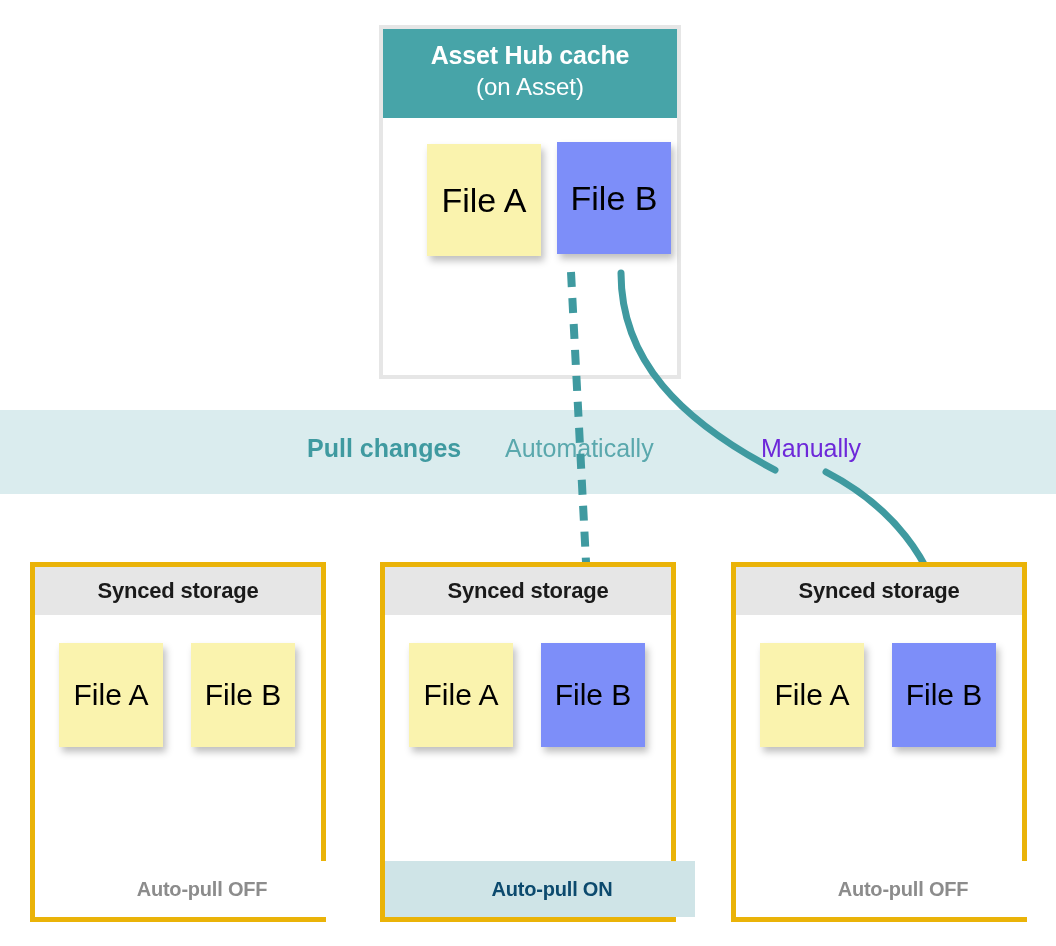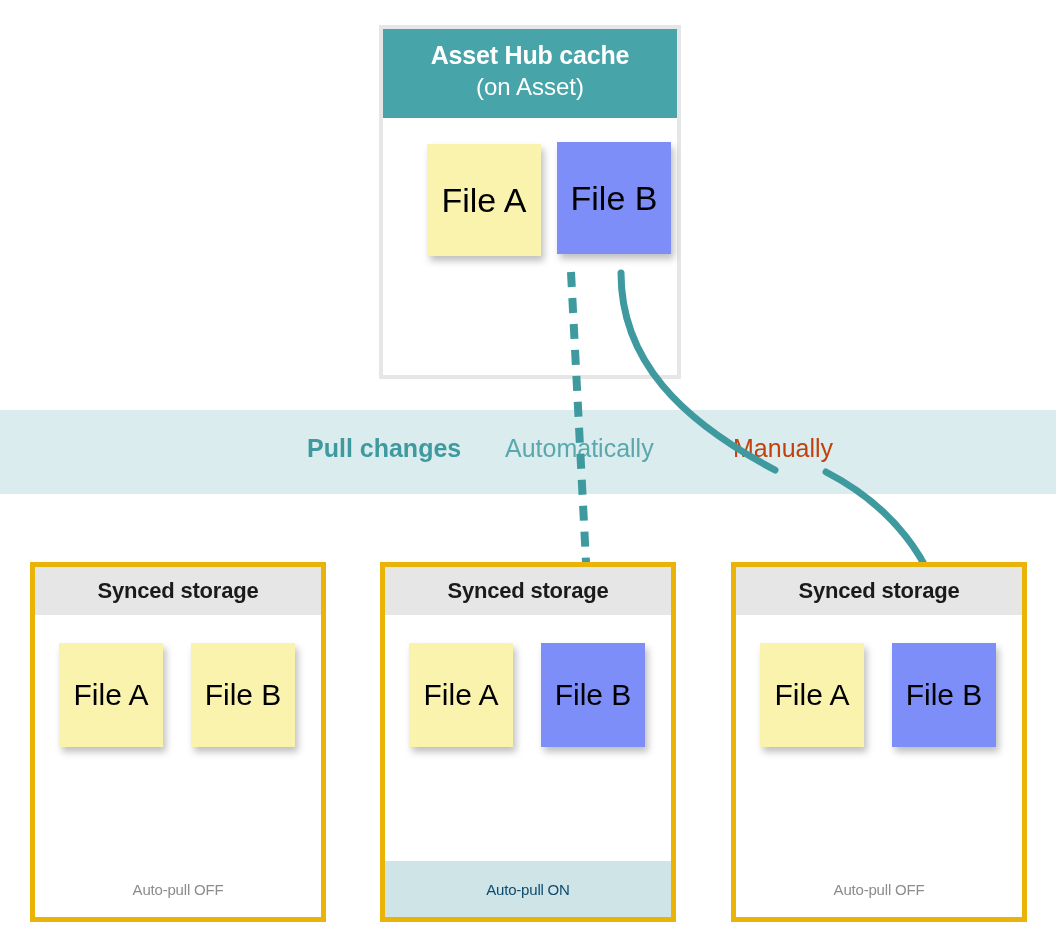--- a/index.html
+++ b/index.html
@@ -109,23 +109,23 @@
     color: #3f9aa0;
     margin-left: 15px;
   }
   #automatically-label {
     left: 494px;
     font-weight: normal;
     color: #5aa8ad;
     margin-left: 11px;
   }
   #manually-label {
-    left: 733px;
-    font-weight: normal;
-    color: #c2410c;
+    left: 761px;
+    font-weight: normal;
+    color: #6d28d9;
   }
 
   
   #arrows {
     position: absolute;
     left: 0;
     top: 0;
     width: 1056px;
     height: 946px;
     pointer-events: none;
@@ -175,23 +175,24 @@
 
   .storage-footer {
     position: absolute;
     left: 0;
     bottom: 0;
     width: 286px;
     height: 56px;
     display: flex;
     align-items: center;
     justify-content: center;
-    font-size: 15px;
-    font-weight: normal;
+    font-size: 20px;
+    font-weight: bold;
     letter-spacing: -0.2px;
+    padding-left: 24px;
   }
   .storage-footer.off {
     background: #ffffff;
     color: #8c8c8c;
   }
   .storage-footer.on {
     background: #cfe4e7;
     color: #0c4a6e;
   }
 </style>

